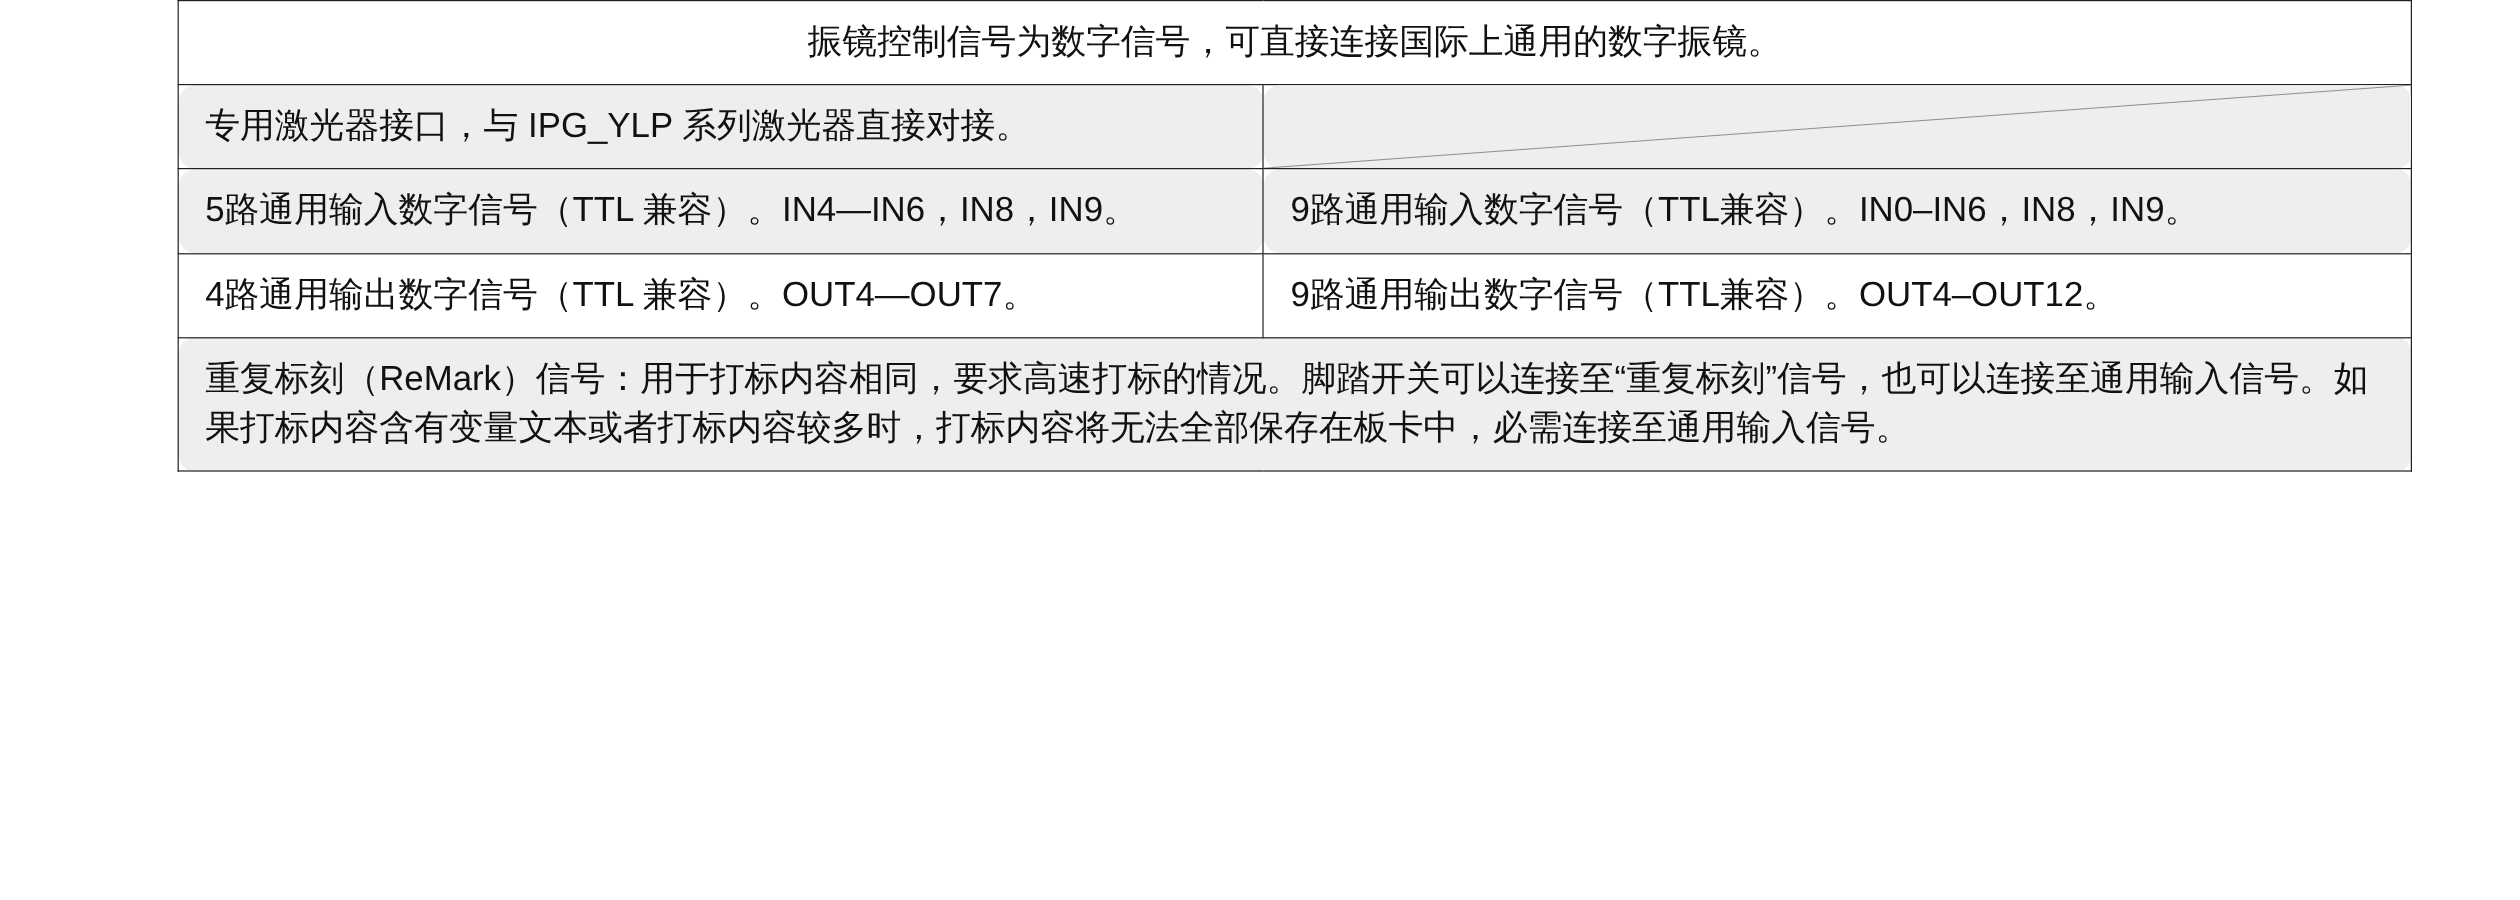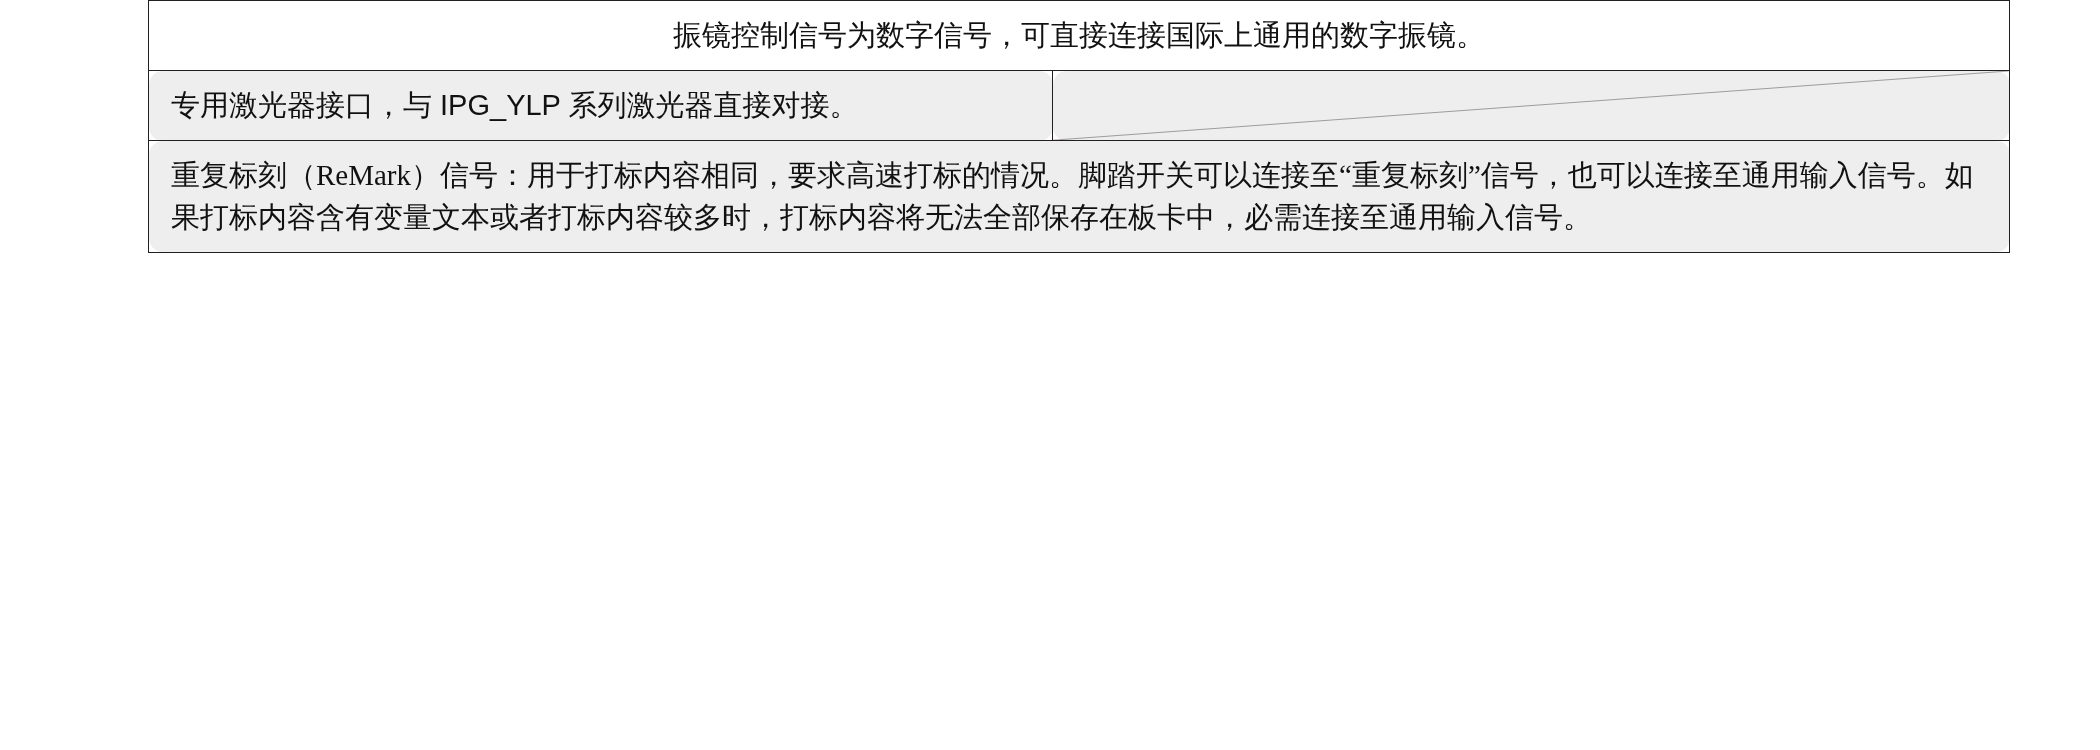--- a/index.html
+++ b/index.html
@@ -63,21 +63,20 @@
     position: absolute;
     left: 0;
     top: 0;
     right: 0;
     bottom: 0;
   }
   .para-cell {
     text-align: left;
     line-height: 1.5;
     padding: 16px 24px 18px 24px;
-    font-family: Liberation Serif, serif;
   }
 </style>
 </head>
 <body>
 
 <div class="page">
   <table class="spec-table">
     <colgroup>
       <col style="width:48.6%">
       <col style="width:51.4%">
@@ -90,17 +89,25 @@
         <td class="indent-cell">专用激光器接口，与 IPG_YLP 系列激光器直接对接。</td>
         <td class="diag-cell">
           <div class="diag-wrap">
             <svg viewBox="0 0 100 100" preserveAspectRatio="none" aria-hidden="true">
               <line x1="0" y1="100" x2="100" y2="0" stroke="#231f20" stroke-width="0.4" vector-effect="non-scaling-stroke"></line>
             </svg>
           </div>
         </td>
       </tr>
       <tr class="row-shaded">
+        <td class="left-cell">5路通用输入数字信号（TTL 兼容）。IN4—IN6，IN8，IN9。</td>
+        <td class="indent-cell">9路通用输入数字信号（TTL兼容）。IN0–IN6，IN8，IN9。</td>
+      </tr>
+      <tr>
+        <td class="left-cell">4路通用输出数字信号（TTL 兼容）。OUT4—OUT7。</td>
+        <td class="left-cell">9路通用输出数字信号（TTL兼容）。OUT4–OUT12。</td>
+      </tr>
+      <tr class="row-shaded">
         <td class="para-cell" colspan="2">重复标刻（ReMark）信号：用于打标内容相同，要求高速打标的情况。脚踏开关可以连接至“重复标刻”信号，也可以连接至通用输入信号。如果打标内容含有变量文本或者打标内容较多时，打标内容将无法全部保存在板卡中，必需连接至通用输入信号。</td>
       </tr>
     </tbody>
   </table>
 </div>
 
 </body></html>

